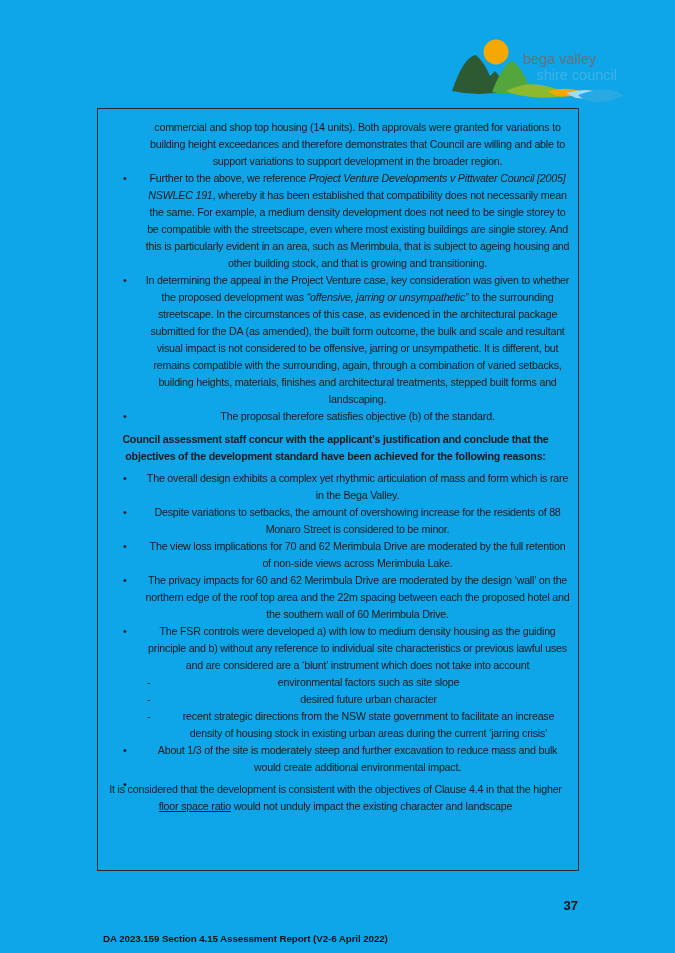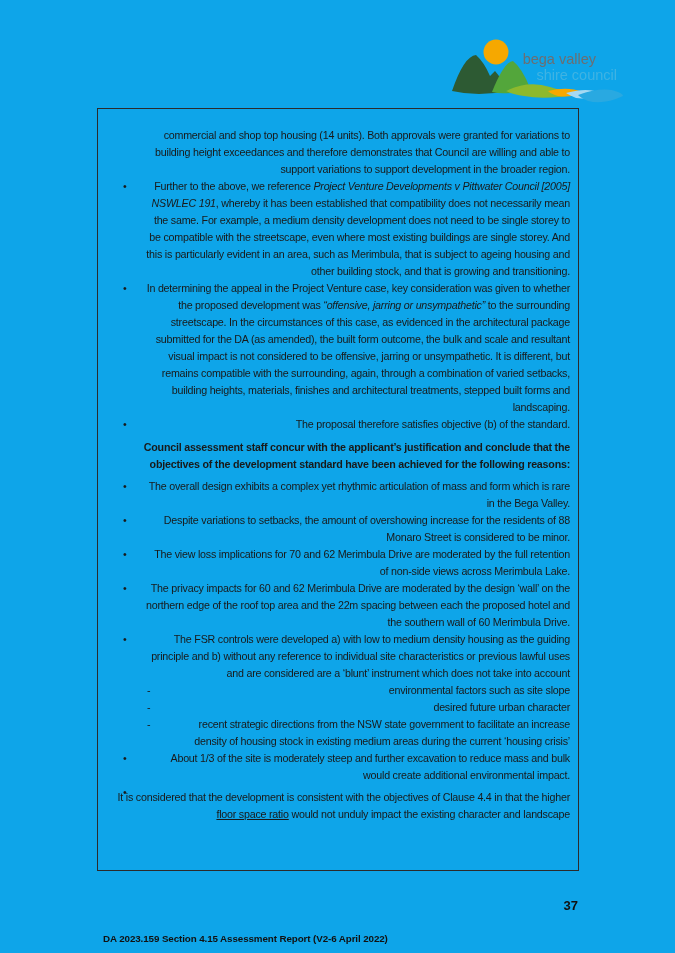--- a/index.html
+++ b/index.html
@@ -7,23 +7,23 @@
     position:relative; width:675px; height:953px; margin:0 auto;
     background:#0ea5e9; overflow:hidden;
     font-family:"Liberation Sans","DejaVu Sans",sans-serif; color:#1a1a1a;
   }
   
   .logo { position:absolute; left:448px; top:34px; width:178px; height:74px; }
   
   .doc-box {
     position:absolute; left:97px; top:108px; width:482px; height:763px;
     box-sizing:border-box; border:1px solid #2b2b2b;
-    padding:18px 8px 0 3px; overflow:hidden;
+    padding:10px 8px 0 3px; overflow:hidden;
     font-size:10.7px; line-height:17px; letter-spacing:-0.22px; color:#191919;
-    text-align:right;
+    text-align:center;
   }
   .indent { margin-left:44px; }
   .li { position:relative; padding-left:44px; }
   .li > .mark { position:absolute; left:22px; top:0; }
   .sub { position:relative; padding-left:66px; }
   .sub > .mark { position:absolute; left:46px; top:0; }
   .para  { margin:6px 0 5px 0;font-weight:bold; }
   .para2 { margin:5px 0 0 0; }
   em { font-style:italic; }
   .bu { font-weight:normal; text-decoration:underline; }
@@ -99,21 +99,21 @@
     <div class="sub">
       <span class="mark">-</span>
       <span>environmental factors such as site slope</span>
     </div>
     <div class="sub">
       <span class="mark">-</span>
       <span>desired future urban character</span>
     </div>
     <div class="sub">
       <span class="mark">-</span>
-      <span>recent strategic directions from the NSW state government to facilitate an increase density of housing stock in existing medium areas during the current ‘housing crisis’</span>
+      <span>recent strategic directions from the NSW state government to facilitate an increase density of housing stock in existing urban areas during the current ‘jarring crisis’</span>
     </div>
 
     <div class="li">
       <span class="mark">•</span>
       <span>About 1/3 of the site is moderately steep and further excavation to reduce mass and bulk would create additional environmental impact.</span>
     </div>
     <div class="li">
       <span class="mark">•</span>
     </div>
 

